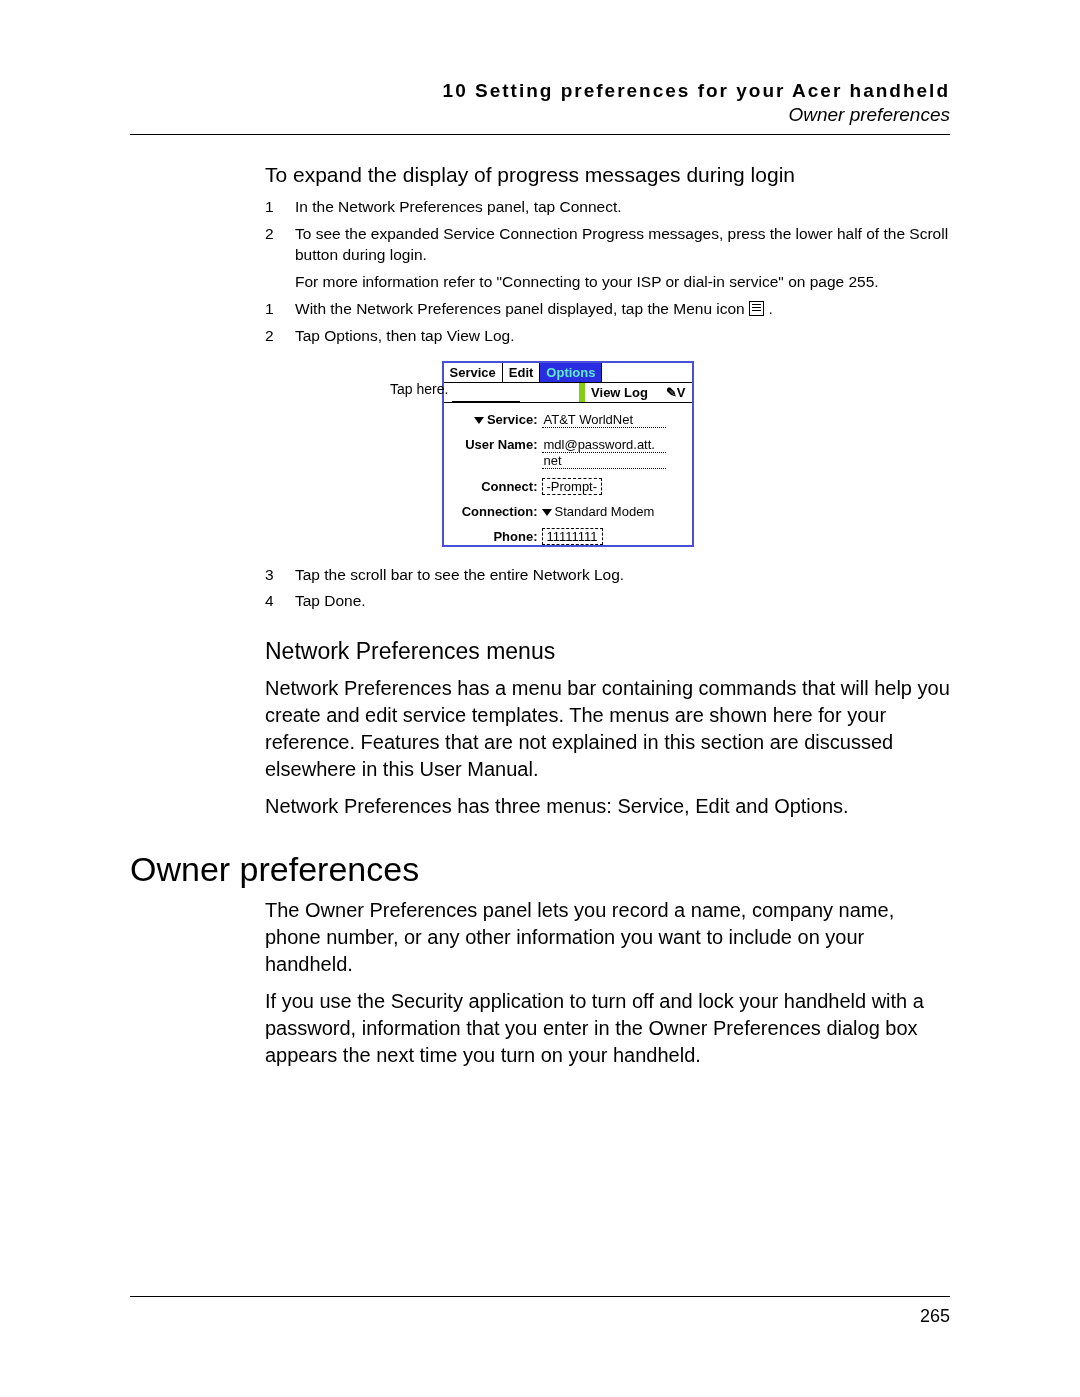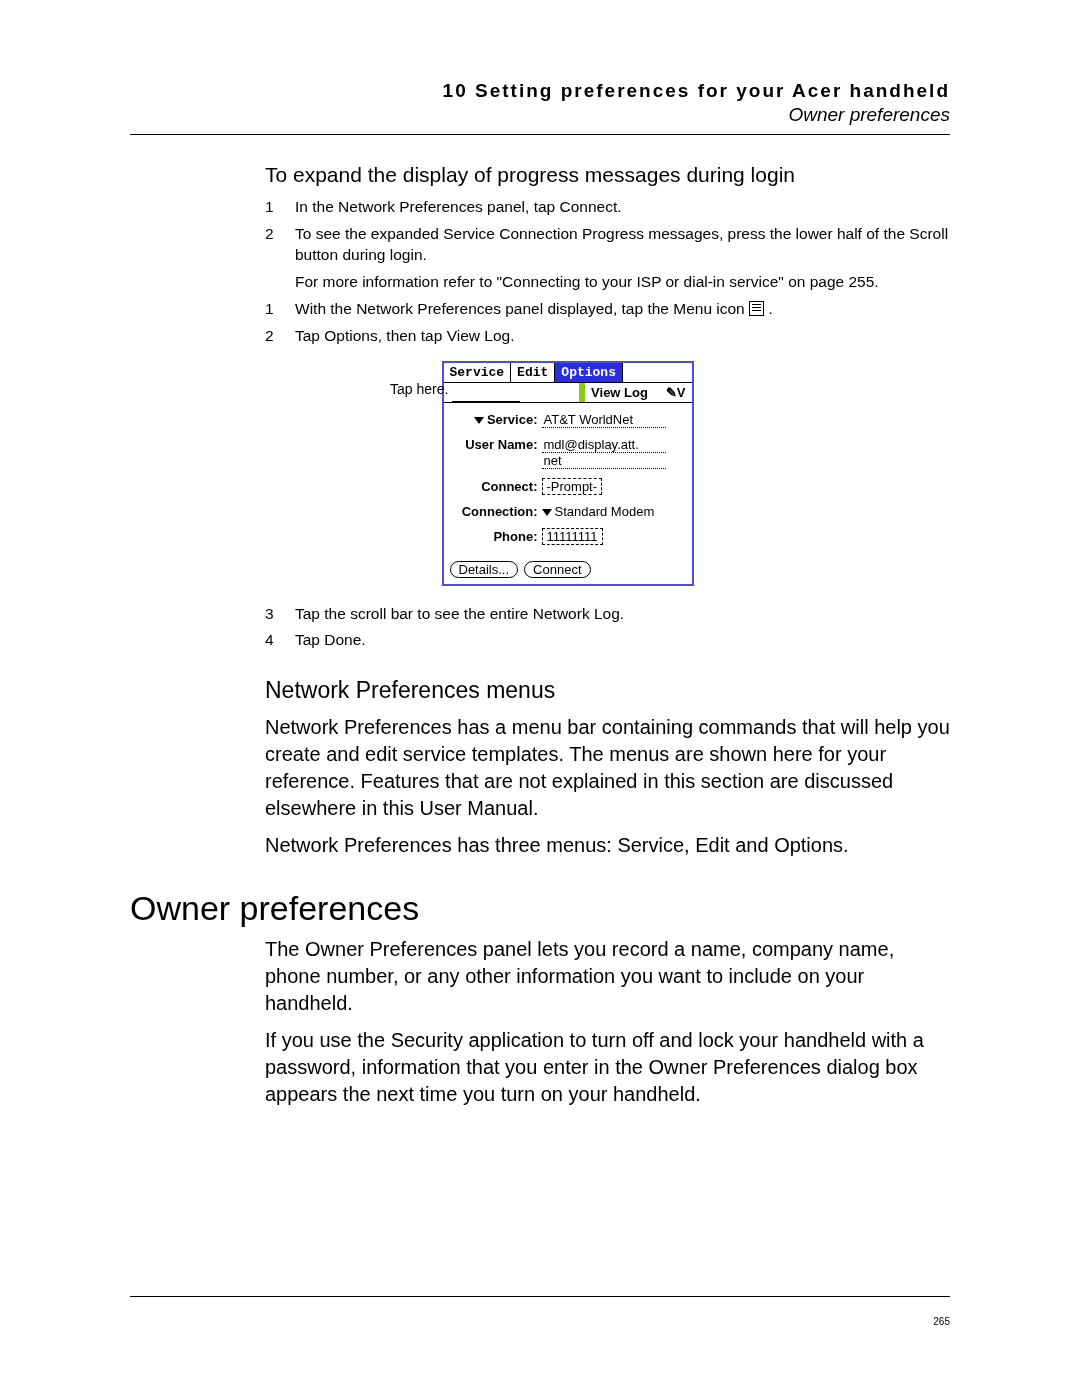--- a/index.html
+++ b/index.html
@@ -41,21 +41,21 @@
     border-top: 1px solid #000;
     margin: 0;
     position: absolute;
     left: 130px; right: 130px;
     bottom: 100px;
   }
   .page-num {
     position: absolute;
     right: 130px;
     bottom: 70px;
-    font-size: 10px;
+    font-size: 18px;
     margin-top: 20px;
   }
   .content-area {
     padding-left: 135px;
   }
   h2.heading-mid {
     font-size: 21px;
     font-weight: 400;
     margin: 22px 0 10px 0;
   }
@@ -112,30 +112,29 @@
   .device {
     width: 248px;
     border: 2px solid #4a4fd8;
     background: #fff;
     font-family: Arial, sans-serif;
     font-size: 13px;
   }
   .menu-row {
     display: flex;
     border-bottom: 1px solid #000;
-    font-family: Liberation Mono, monospace;
   }
   .menu-row .m {
     padding: 2px 6px;
     font-weight: bold;
     border-right: 1px solid #000;
   }
   .menu-row .m.sel {
     background: #2a2ee0;
-    color: #ffffff;
+    color: #5eead4;
   }
   .submenu-row {
     display: flex;
     justify-content: flex-end;
     border-bottom: 1px solid #000;
   }
   .submenu-row .sub {
     border-left: 6px solid #84cc16;
     padding: 2px 6px;
     font-weight: bold;
@@ -264,40 +263,36 @@
           </div>
         </div>
         <div style="height:6px"></div>
         <div class="field-row">
           <span class="lbl"><span class="tri"></span><span>Service:</span></span>
           <span class="dotted" style="width:120px">AT&amp;T WorldNet</span>
         </div>
         <div class="field-row" style="margin-top:6px">
           <span class="lbl">User Name:</span>
           <span>
-            <span class="dotted" style="width:120px">mdl@display.att.</span><br>
+            <span class="dotted" style="width:120px">mdl@password.att.</span><br>
             <span class="dotted" style="width:120px">net</span>
           </span>
         </div>
         <div class="field-row" style="margin-top:6px">
           <span class="lbl">Connect:</span>
           <span class="dashbox">-Prompt-</span>
         </div>
         <div class="field-row" style="margin-top:6px">
           <span class="lbl">Connection:</span>
           <span><span class="tri"></span><span>Standard Modem</span></span>
         </div>
         <div class="field-row" style="margin-top:6px">
           <span class="lbl">Phone:</span>
           <span class="dashbox">11111111</span>
         </div>
-        <div class="btn-row">
-          <span class="pill">Details...</span>
-          <span class="pill">Connect</span>
-        </div>
       </div>
     </div>
 
     <ol class="steps">
       <li>
         <span class="num">3</span>
         <span>Tap the scroll bar to see the entire Network Log.</span>
       </li>
       <li>
         <span class="num">4</span>

